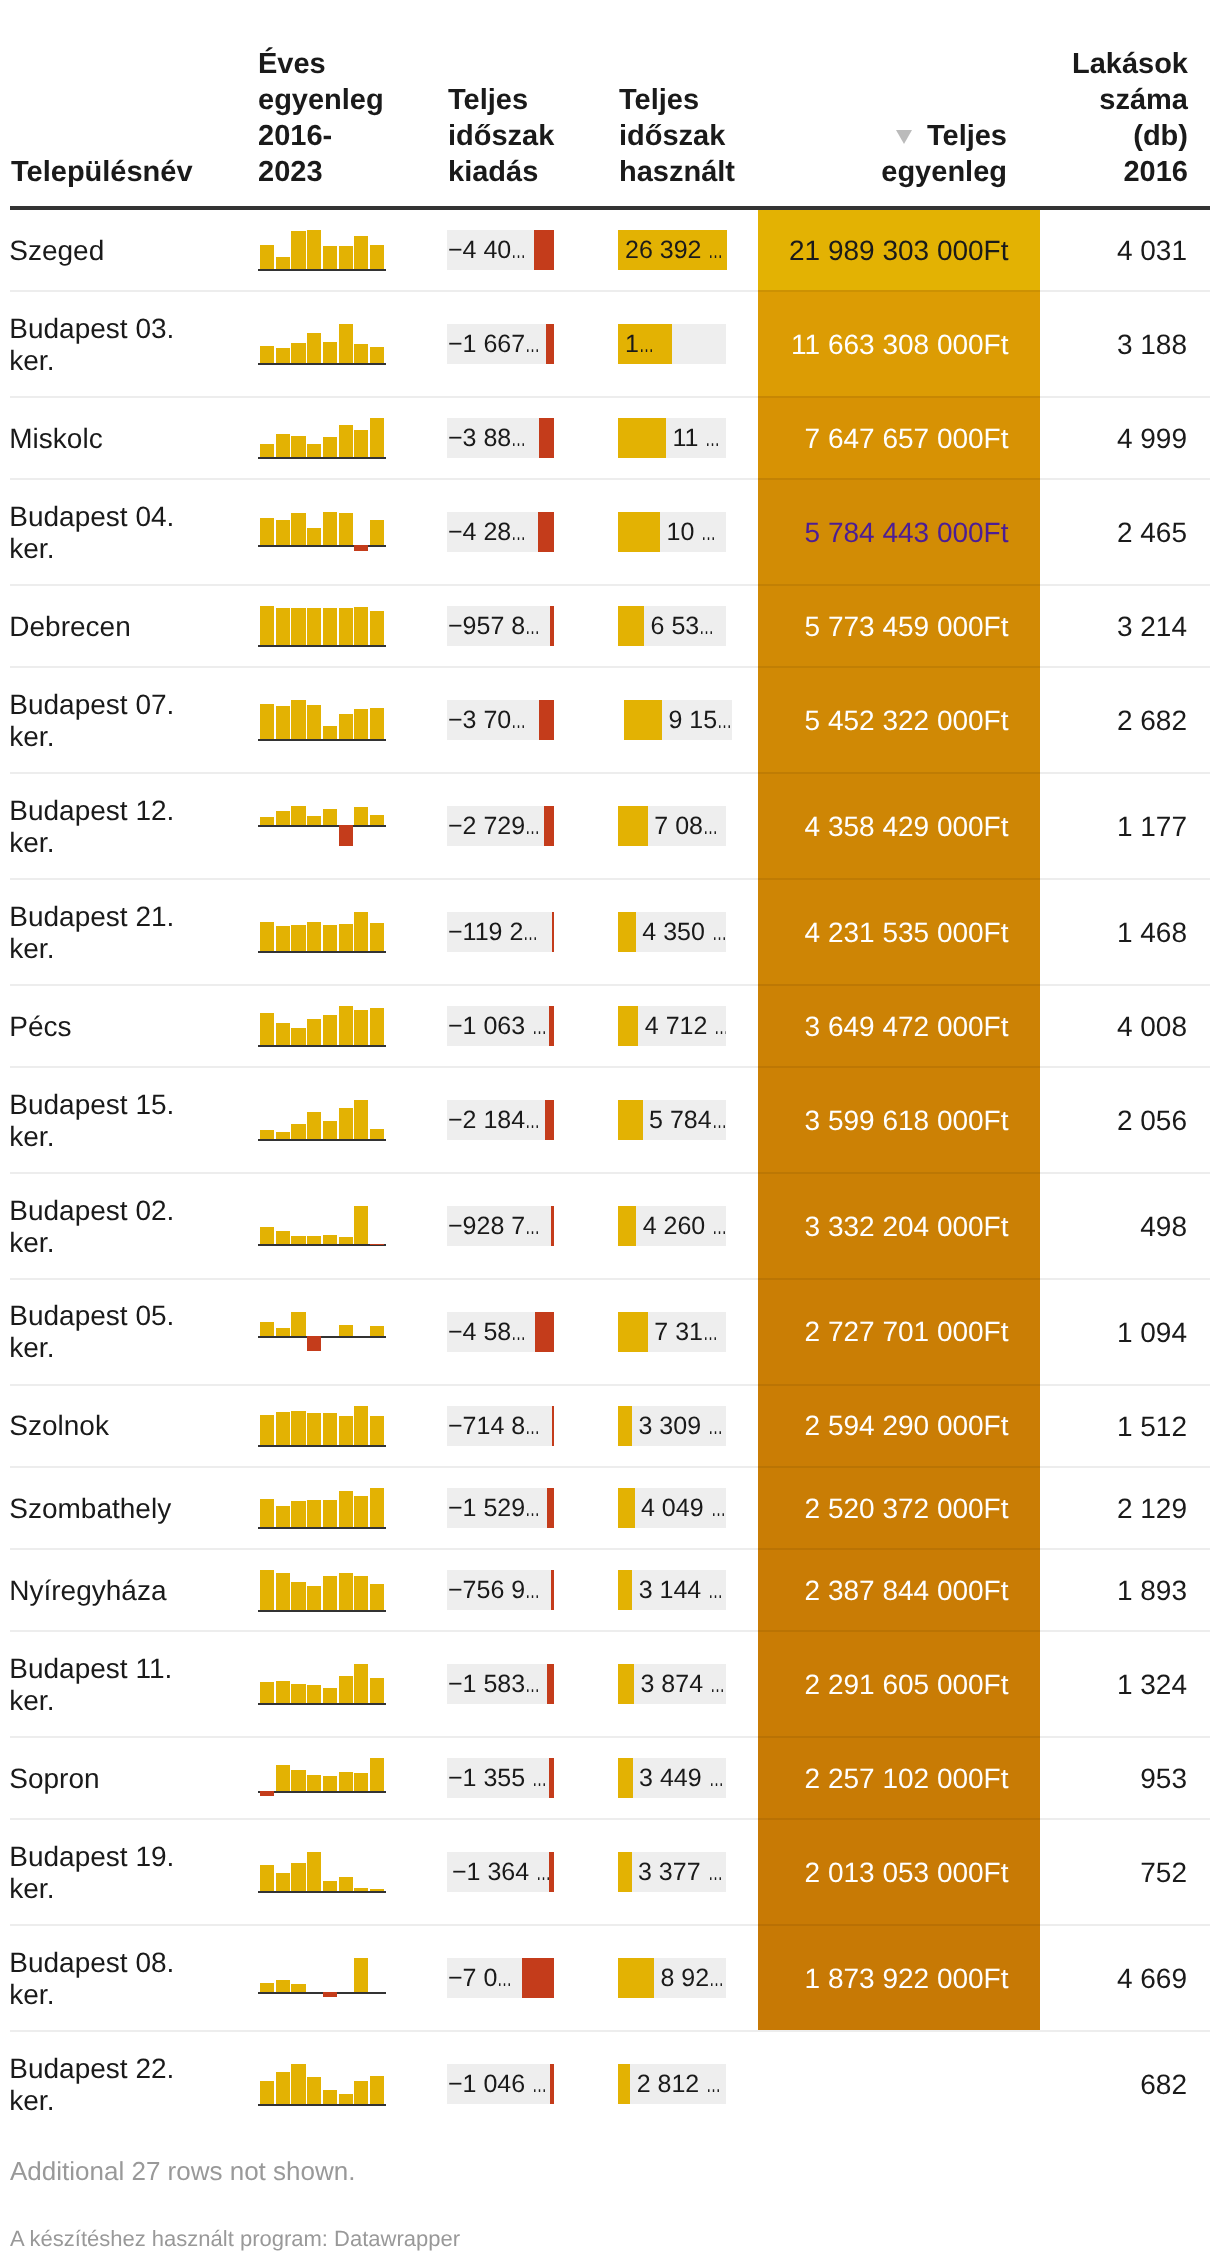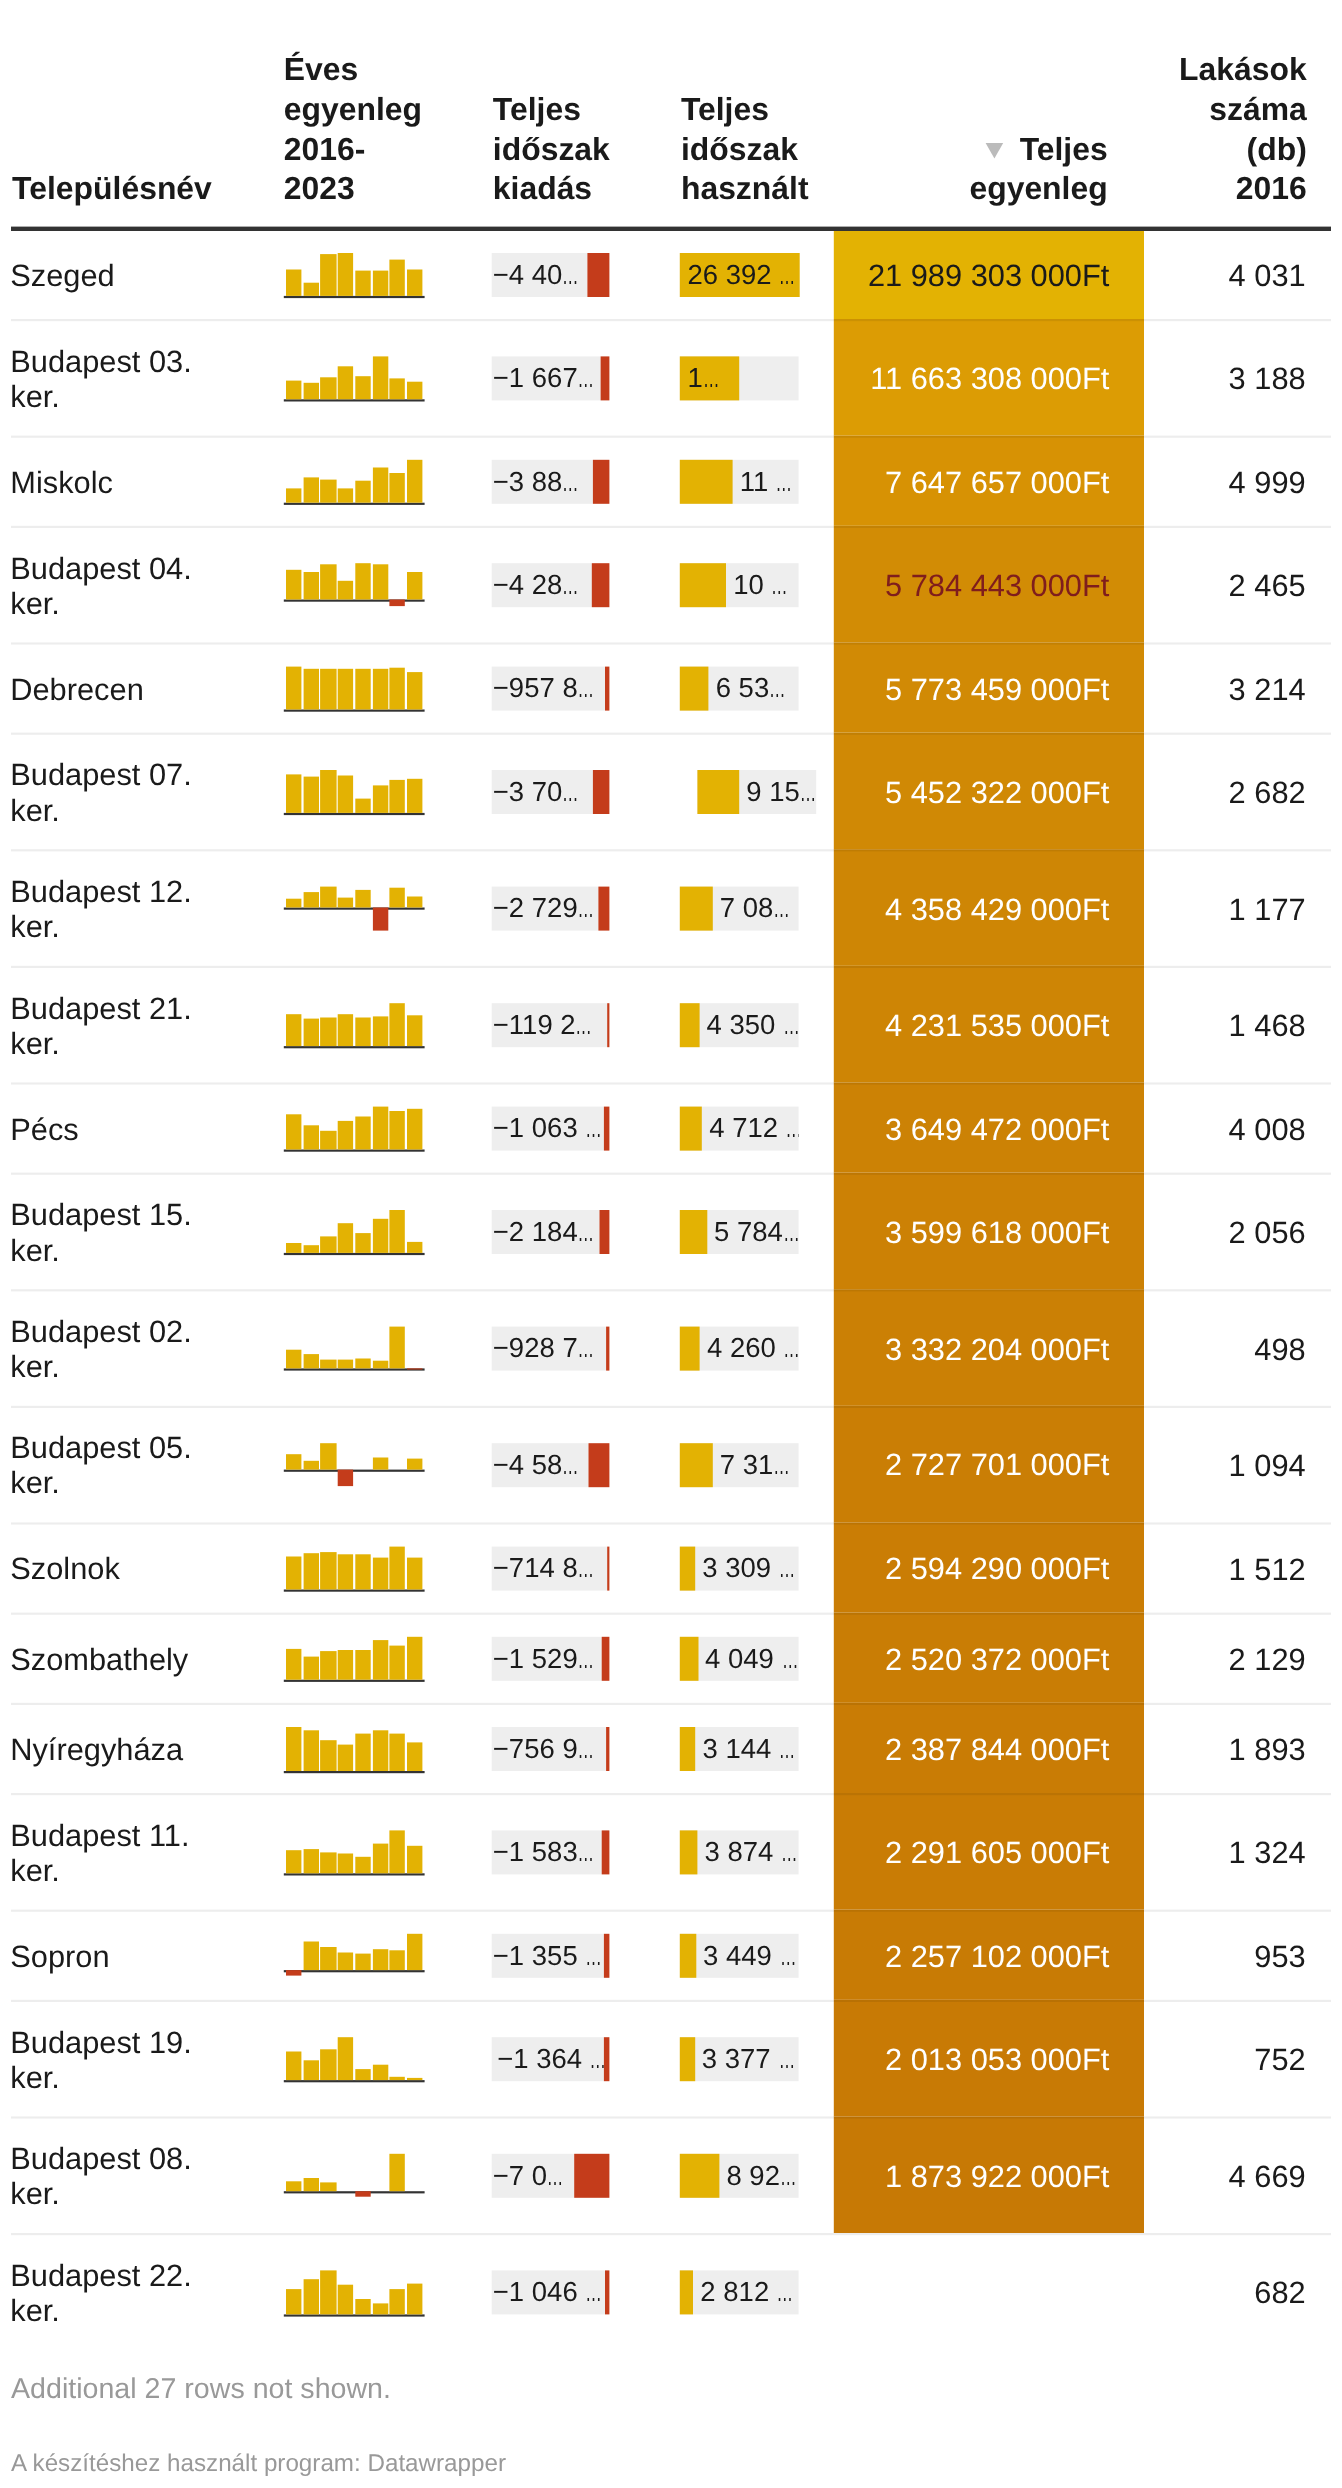--- a/index.html
+++ b/index.html
@@ -161,21 +161,21 @@
     <div class="barlabel" style="left:447.0px;width:92.4px;text-align:left;padding-left:1px;"><span>−3 88</span><span class="ell">…</span></div>
   </div>
   <div class="barcell" style="left:0;top:22.1px;width:1220px;">
     <div class="barbg" style="left:618.0px;width:108.0px;"></div>
     <div class="barfill pos" style="left:618.0px;width:47.9px;"></div>
     <div class="barlabel" style="left:672.4px;width:53.6px;text-align:left;background:none;"><span>11 </span><span class="ell">…</span></div>
   </div>
   <div class="cell c-lak" style="top:26.8px;"><span>4 999</span></div>
 </div>
 <div class="row" style="top:478.2px;height:105.9px;">
-  <div class="heat" style="top:0;height:105.9px;background:#d28c05;color:#7f1d1d;">
+  <div class="heat" style="top:0;height:105.9px;background:#d28c05;color:#4c1d95;">
         <span style="display:block;position:absolute;left:0;right:31.5px;top:38.5px;">5 784 443 000Ft</span>
       </div>
   <div class="cell c-name" style="top:22.5px;"><span>Budapest 04. ker.</span></div>
   <div class="spark" style="top:34.0px;">
     <div class="axis" style="top:32.9px;"></div>
     <i class="pos" style="left:2.00px;top:5.8px;height:27.1px;"></i>
     <i class="pos" style="left:17.71px;top:8.0px;height:24.9px;"></i>
     <i class="pos" style="left:33.43px;top:1.1px;height:31.8px;"></i>
     <i class="pos" style="left:49.14px;top:15.5px;height:17.4px;"></i>
     <i class="pos" style="left:64.86px;top:0.0px;height:32.9px;"></i>
@@ -237,21 +237,21 @@
     <i class="pos" style="left:64.86px;top:26.2px;height:12.9px;"></i>
     <i class="pos" style="left:80.57px;top:14.0px;height:25.1px;"></i>
     <i class="pos" style="left:96.28px;top:8.8px;height:30.3px;"></i>
     <i class="pos" style="left:112.00px;top:7.7px;height:31.4px;"></i>
   </div>
   <div class="barcell" style="left:0;top:34.0px;width:1220px;">
     <div class="barbg" style="left:447.0px;width:92.0px;"></div>
     <div class="barfill neg" style="left:539.0px;width:15.0px;"></div>
     <div class="barlabel" style="left:447.0px;width:92.0px;text-align:left;padding-left:1px;"><span>−3 70</span><span class="ell">…</span></div>
   </div>
-  <div class="barcell" style="left:16px;top:34.0px;width:1016px;">
+  <div class="barcell" style="left:6px;top:34.0px;width:1016px;">
     <div class="barbg" style="left:618.0px;width:108.0px;"></div>
     <div class="barfill pos" style="left:618.0px;width:37.9px;"></div>
     <div class="barlabel" style="left:662.4px;width:63.6px;text-align:left;background:none;"><span>9 15</span><span class="ell">…</span></div>
   </div>
   <div class="cell c-lak" style="top:38.7px;"><span>2 682</span></div>
 </div>
 <div class="row" style="top:772.1px;height:105.9px;">
   <div class="heat" style="top:0;height:105.9px;background:#ce8605;color:#ffffff;">
         <span style="display:block;position:absolute;left:0;right:31.5px;top:38.5px;">4 358 429 000Ft</span>
       </div>

